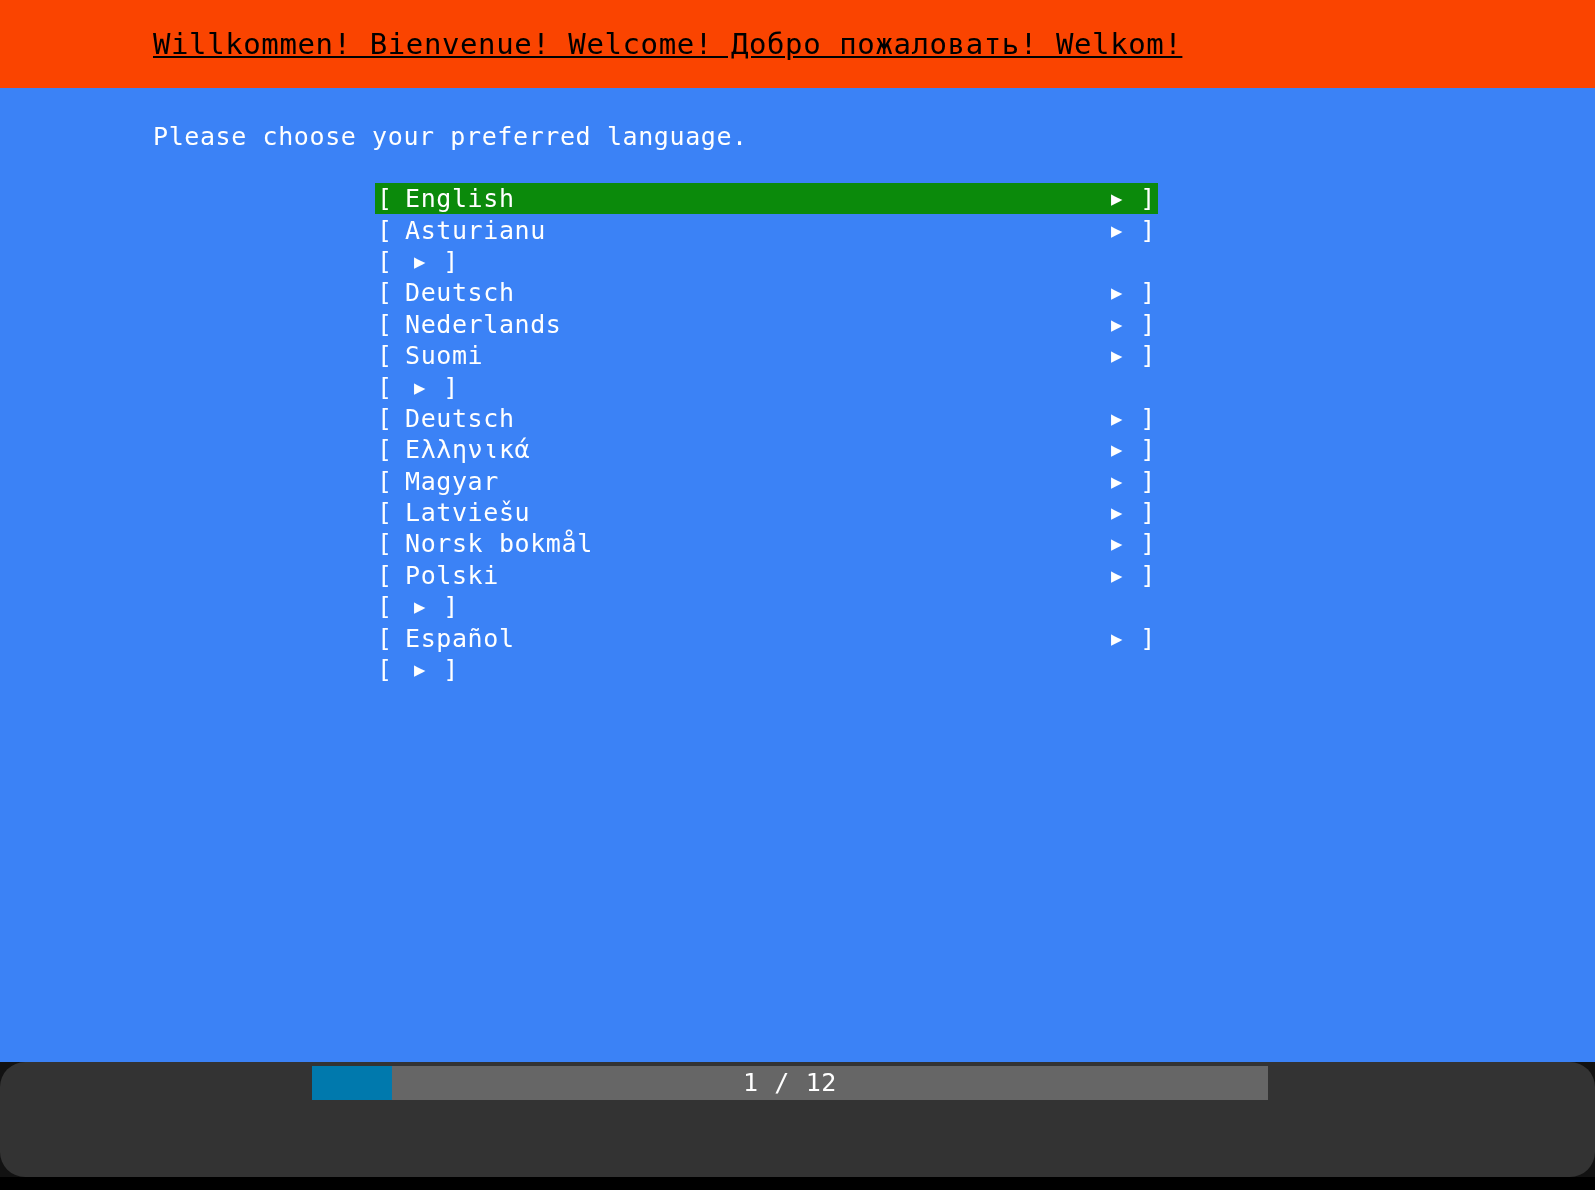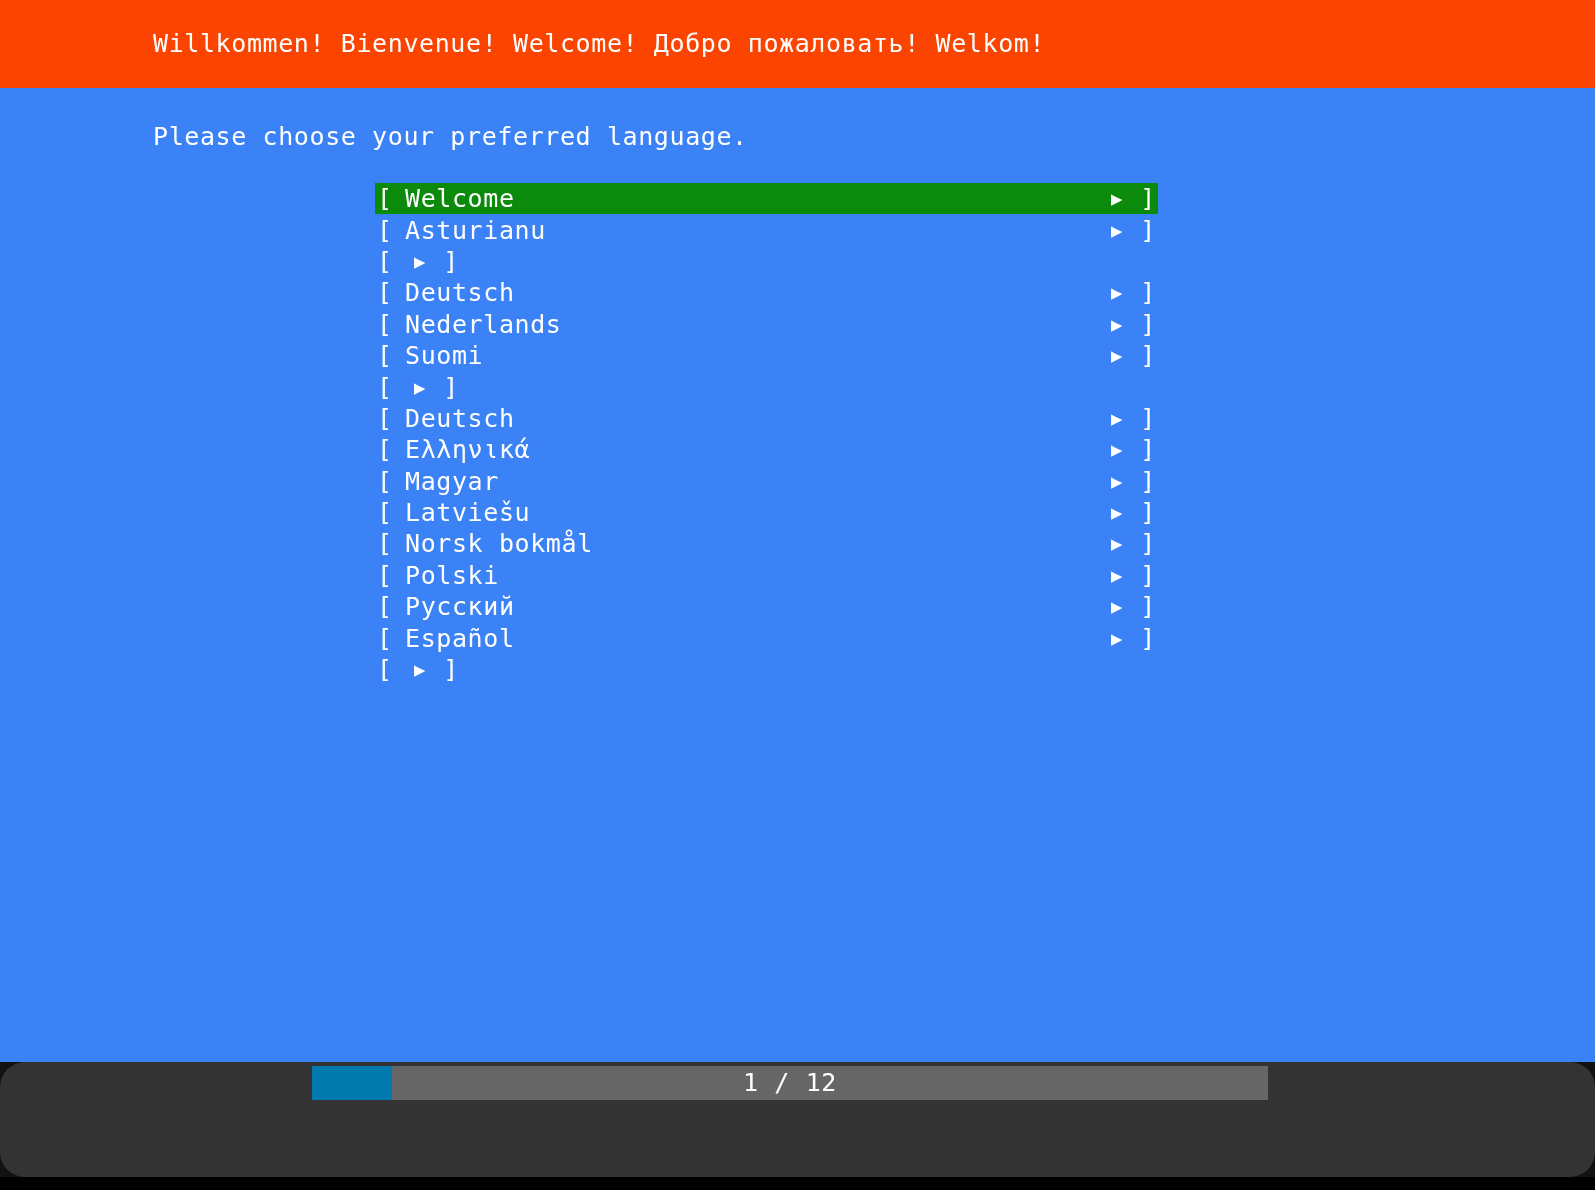--- a/index.html
+++ b/index.html
@@ -29,25 +29,26 @@
     left: 0;
     top: 0;
     width: 1595px;
     height: 88px;
     background: #fa4400;
   }
   #header-title {
     position: absolute;
     left: 153px;
     top: 27px;
-    font-size: 25px;
-    line-height: 34px;
-    letter-spacing: 0.6px;
-    color: #ffffff;
-    white-space: pre;
+    font-size: 29px;
+    line-height: 34px;
+    letter-spacing: 0.6px;
+    color: #000000;
+    white-space: pre;
+    text-decoration: underline;
   }
 
   
   #body {
     position: absolute;
     left: 0;
     top: 88px;
     width: 1595px;
     height: 974px;
     background: #121212;
@@ -179,34 +180,34 @@
 
   <div id="header" style="background: rgb(250, 68, 0);">
     <div id="header-title">Willkommen! Bienvenue! Welcome! Добро пожаловать! Welkom!</div>
   </div>
 
   <div id="body" style="background: #3b82f6; text-decoration: underline;">
 
     <div id="prompt">Please choose your preferred language.</div>
 
     <div id="lang-list">
-        <div class="lang-row selected" style="background: rgb(11, 138, 11);"><span class="bracket-open">[</span><span class="lang-label">Welcome</span><span class="arrow-icon">▶</span><span class="bracket-close">]</span></div>
+        <div class="lang-row selected" style="background: rgb(11, 138, 11);"><span class="bracket-open">[</span><span class="lang-label">English</span><span class="arrow-icon">▶</span><span class="bracket-close">]</span></div>
         <div class="lang-row"><span class="bracket-open">[</span><span class="lang-label">Asturianu</span><span class="arrow-icon">▶</span><span class="bracket-close">]</span></div>
         <div class="lang-row"><span class="bracket-open">[</span><span class="arrow-icon">▶</span><span class="bracket-close">]</span></div>
         <div class="lang-row"><span class="bracket-open">[</span><span class="lang-label">Deutsch</span><span class="arrow-icon">▶</span><span class="bracket-close">]</span></div>
         <div class="lang-row"><span class="bracket-open">[</span><span class="lang-label">Nederlands</span><span class="arrow-icon">▶</span><span class="bracket-close">]</span></div>
         <div class="lang-row"><span class="bracket-open">[</span><span class="lang-label">Suomi</span><span class="arrow-icon">▶</span><span class="bracket-close">]</span></div>
         <div class="lang-row"><span class="bracket-open">[</span><span class="arrow-icon">▶</span><span class="bracket-close">]</span></div>
         <div class="lang-row"><span class="bracket-open">[</span><span class="lang-label">Deutsch</span><span class="arrow-icon">▶</span><span class="bracket-close">]</span></div>
         <div class="lang-row"><span class="bracket-open">[</span><span class="lang-label">Ελληνικά</span><span class="arrow-icon">▶</span><span class="bracket-close">]</span></div>
         <div class="lang-row"><span class="bracket-open">[</span><span class="lang-label">Magyar</span><span class="arrow-icon">▶</span><span class="bracket-close">]</span></div>
         <div class="lang-row"><span class="bracket-open">[</span><span class="lang-label">Latviešu</span><span class="arrow-icon">▶</span><span class="bracket-close">]</span></div>
         <div class="lang-row"><span class="bracket-open">[</span><span class="lang-label">Norsk bokmål</span><span class="arrow-icon">▶</span><span class="bracket-close">]</span></div>
         <div class="lang-row"><span class="bracket-open">[</span><span class="lang-label">Polski</span><span class="arrow-icon">▶</span><span class="bracket-close">]</span></div>
-        <div class="lang-row"><span class="bracket-open">[</span><span class="lang-label">Русский</span><span class="arrow-icon">▶</span><span class="bracket-close">]</span></div>
+        <div class="lang-row"><span class="bracket-open">[</span><span class="arrow-icon">▶</span><span class="bracket-close">]</span></div>
         <div class="lang-row"><span class="bracket-open">[</span><span class="lang-label">Español</span><span class="arrow-icon">▶</span><span class="bracket-close">]</span></div>
         <div class="lang-row"><span class="bracket-open">[</span><span class="arrow-icon">▶</span><span class="bracket-close">]</span></div>
       </div>
 
   </div>
 
   <div id="footer" style="background: rgb(51, 51, 51);">
 
     <div id="progress-wrap" style="background: rgb(102, 102, 102);">
       <div id="progress-fill" style="background: rgb(0, 121, 173); width: 80.304px;"></div>

